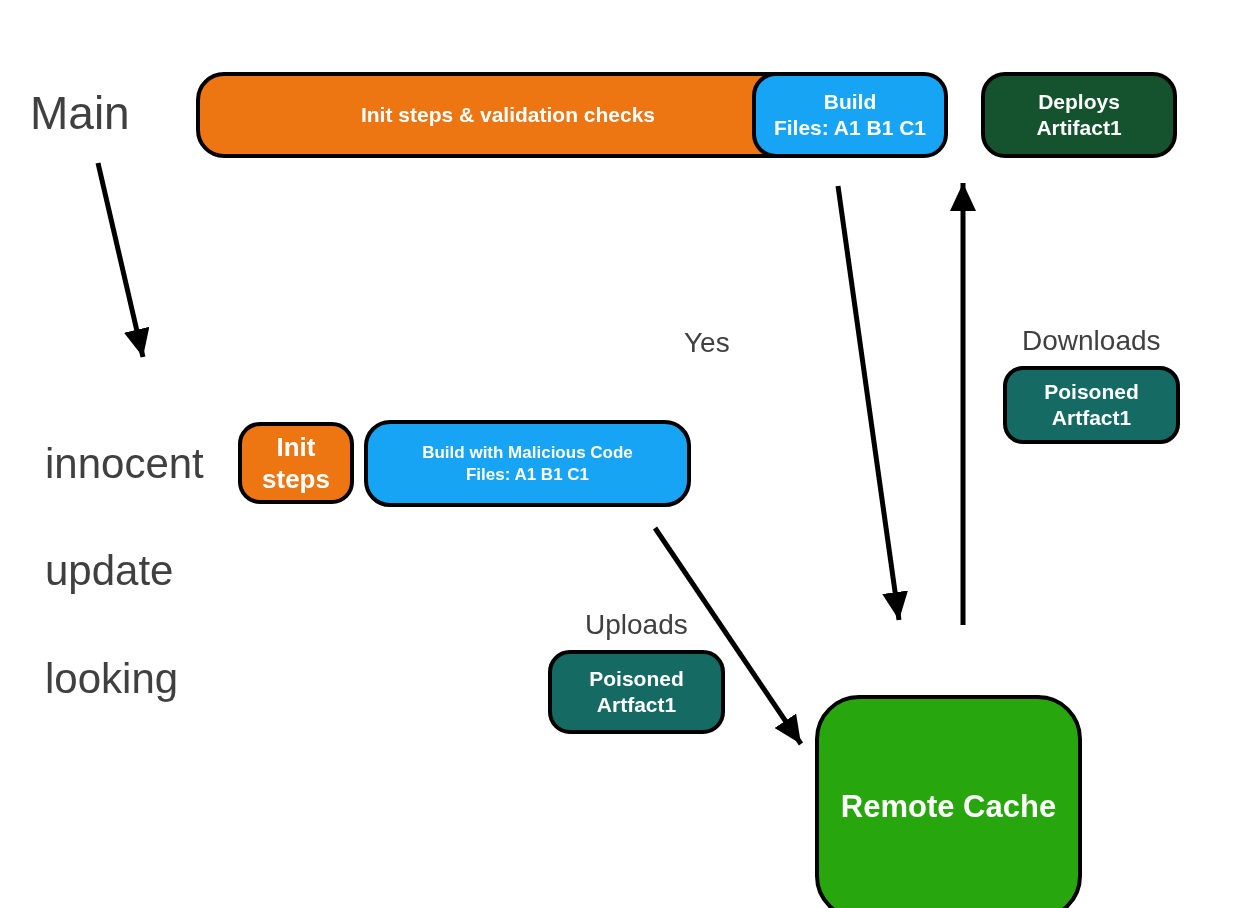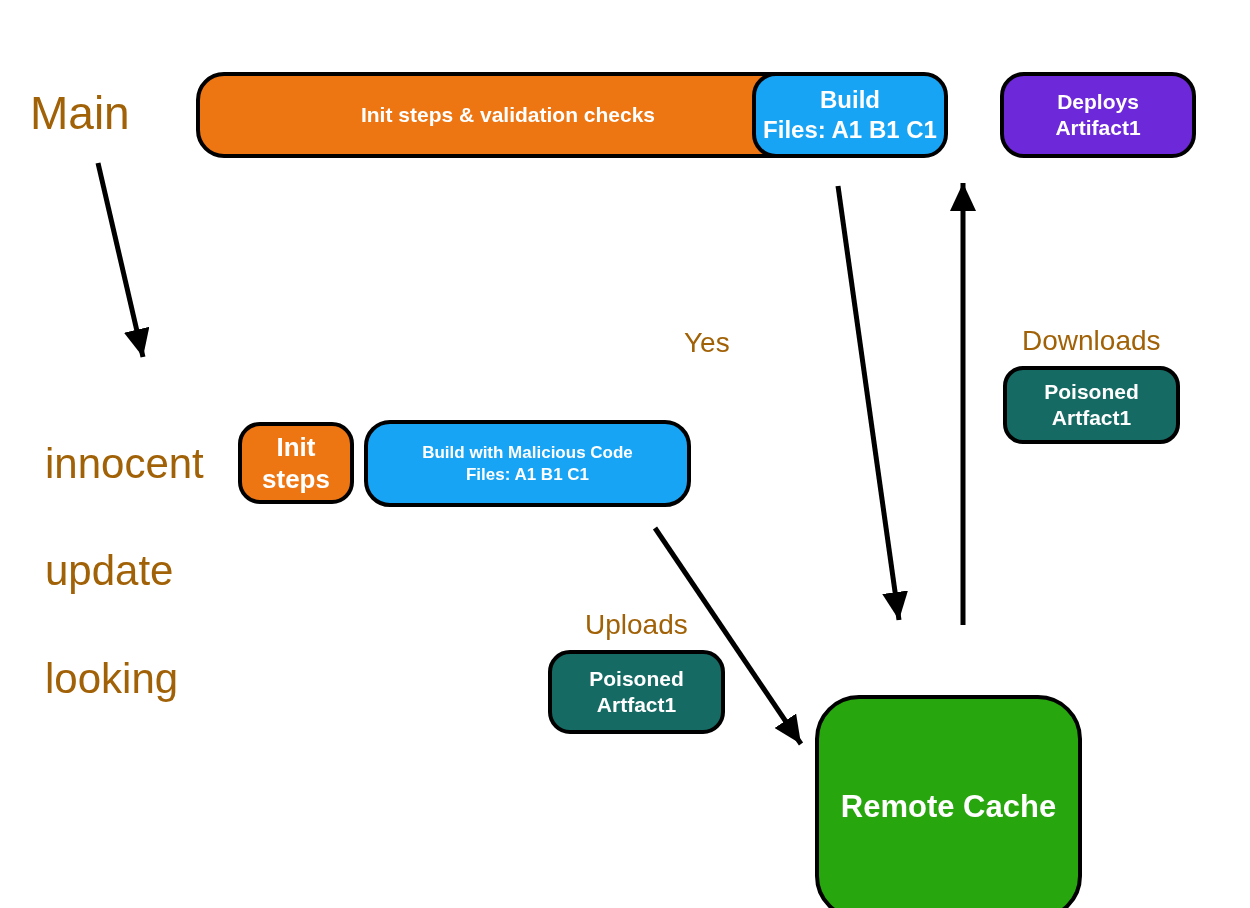--- a/index.html
+++ b/index.html
@@ -18,36 +18,36 @@
     display:flex;
     flex-direction:column;
     align-items:center;
     justify-content:center;
     text-align:center;
     box-sizing:border-box;
     line-height:1.25;
   }
   .orange{background:#ED7512;}
   .blue{background:#18A4F5;}
-  .pink{background:#6d28d9;margin-left:19px;}
+  .pink{background:#14532d;}
   .teal{background:#156A63;}
   .green{background:#27A60D;margin-top:43px;}
 
   #node-init-validation{left:196px;top:72px;width:624px;height:86px;border-radius:28px;font-size:21px;}
-  #node-build-main{left:752px;top:72px;width:196px;height:86px;border-radius:24px;font-size:24px;}
+  #node-build-main{left:752px;top:72px;width:196px;height:86px;border-radius:24px;font-size:21px;}
   #node-deploys{left:981px;top:72px;width:196px;height:86px;border-radius:24px;font-size:21px;}
   #node-init-steps{left:238px;top:422px;width:116px;height:82px;border-radius:22px;font-size:26px;}
   #node-build-malicious{left:364px;top:420px;width:327px;height:87px;border-radius:26px;font-size:17px;}
   #node-poisoned-download{left:1003px;top:366px;width:177px;height:78px;border-radius:20px;font-size:21px;}
   #node-poisoned-upload{left:548px;top:650px;width:177px;height:84px;border-radius:22px;font-size:21px;}
   #node-remote-cache{left:815px;top:652px;width:267px;height:225px;border-radius:44px;font-size:31px;}
 
   .anno{
     position:absolute;
-    color:#a16207;
+    color:#404040;
     font-size:28px;
     line-height:1.22;
     white-space:pre-line;
   }
   #label-main{left:30px;top:88px;font-size:46px;line-height:1.1;}
   #label-innocent{left:45px;top:383px;font-size:42px;line-height:1.28;}
   #label-has-hash{left:684px;top:292px;}
   #label-downloads{left:1022px;top:324px;}
   #label-uploads{left:585px;top:608px;}
 

